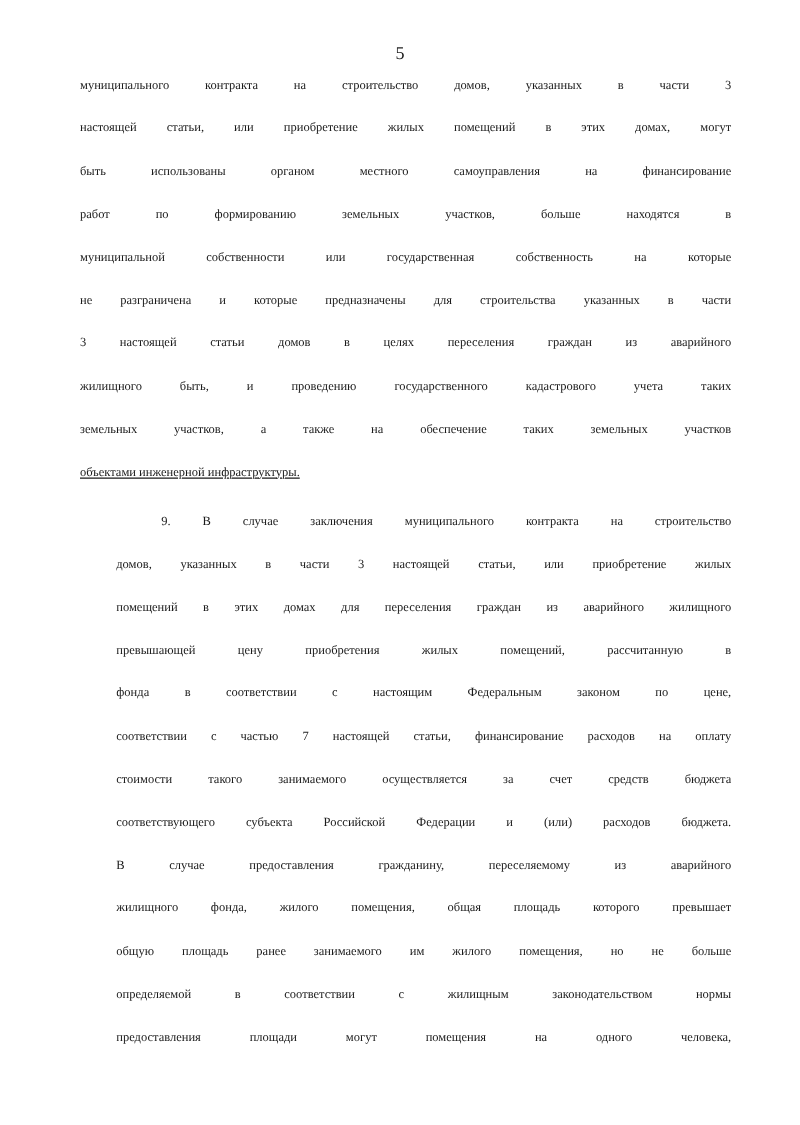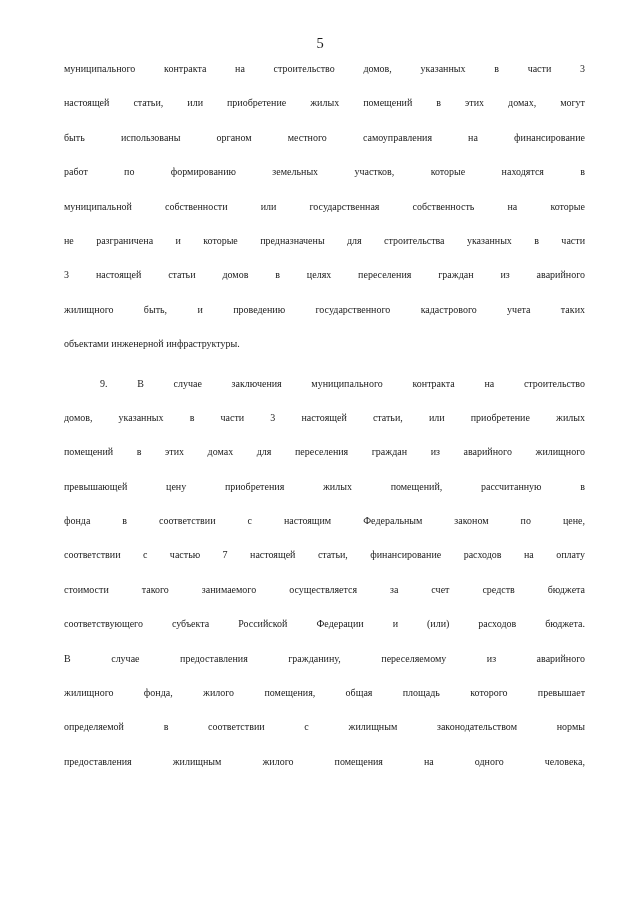--- a/index.html
+++ b/index.html
@@ -36,59 +36,63 @@
     height: 34.4px;
     line-height: 34.4px;
     text-align: justify;
     text-align-last: justify;
     -moz-text-align-last: justify;
     overflow: hidden;
     white-space: normal;
   }
   .line.para-end {
     text-align-last: left;
+    text-decoration: underline;
     -moz-text-align-last: left;
   }
   .line.first-indent {
     text-indent: 36px;
   }
   .para2 {
     margin-top: 5px;
+    margin-left: 29px;
   }
 </style>
 </head>
 <body>
 
 <div class="page">
 
   <div class="page-number">5</div>
 
   <div class="text-block">
 
     <div class="para1">
       <div class="line">муниципального контракта на строительство домов, указанных в части 3</div>
       <div class="line">настоящей статьи, или приобретение жилых помещений в этих домах, могут</div>
       <div class="line">быть использованы органом местного самоуправления на финансирование</div>
-      <div class="line">работ по формированию земельных участков, которые находятся в</div>
+      <div class="line">работ по формированию земельных участков, больше находятся в</div>
       <div class="line">муниципальной собственности или государственная собственность на которые</div>
       <div class="line">не разграничена и которые предназначены для строительства указанных в части</div>
       <div class="line">3 настоящей статьи домов в целях переселения граждан из аварийного</div>
       <div class="line">жилищного быть, и проведению государственного кадастрового учета таких</div>
+      <div class="line">земельных участков, а также на обеспечение таких земельных участков</div>
       <div class="line para-end">объектами инженерной инфраструктуры.</div>
     </div>
 
     <div class="para2">
       <div class="line first-indent">9. В случае заключения муниципального контракта на строительство</div>
       <div class="line">домов, указанных в части 3 настоящей статьи, или приобретение жилых</div>
       <div class="line">помещений в этих домах для переселения граждан из аварийного жилищного</div>
       <div class="line">превышающей цену приобретения жилых помещений, рассчитанную в</div>
       <div class="line">фонда в соответствии с настоящим Федеральным законом по цене,</div>
       <div class="line">соответствии с частью 7 настоящей статьи, финансирование расходов на оплату</div>
       <div class="line">стоимости такого занимаемого осуществляется за счет средств бюджета</div>
       <div class="line">соответствующего субъекта Российской Федерации и (или) расходов бюджета.</div>
       <div class="line">В случае предоставления гражданину, переселяемому из аварийного</div>
       <div class="line">жилищного фонда, жилого помещения, общая площадь которого превышает</div>
+      <div class="line">общую площадь ранее занимаемого им жилого помещения, но не больше</div>
       <div class="line">определяемой в соответствии с жилищным законодательством нормы</div>
-      <div class="line">предоставления жилищным жилого помещения на одного человека,</div>
+      <div class="line">предоставления площади могут помещения на одного человека,</div>
     </div>
 
   </div>
 </div>
 
 </body></html>

